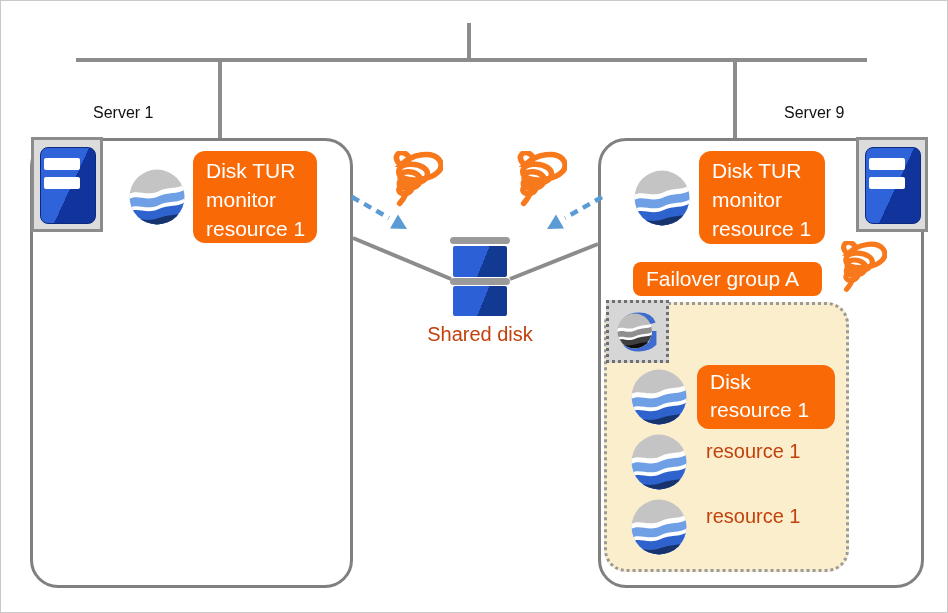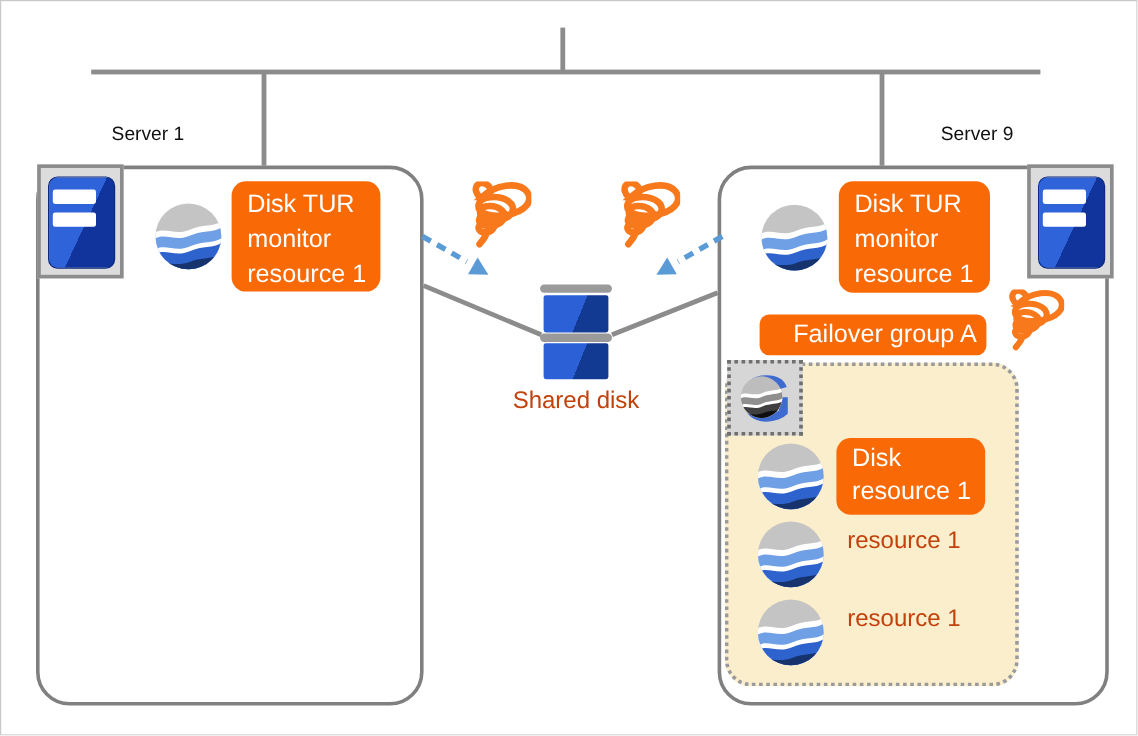--- a/index.html
+++ b/index.html
@@ -6,21 +6,21 @@
   #canvas{position:relative;width:948px;height:613px;background:#ffffff;border:1px solid #c9c9c9;box-sizing:border-box;overflow:hidden;}
   .abs{position:absolute;}
   .netline{background:#8c8c8c;}
   .server-label{font-size:16px;color:#111;white-space:nowrap;}
   .server-box{border:3px solid #808080;border-radius:28px;background:#fff;box-sizing:border-box;}
   .server-icon{background:#dcdcdc;border:3px solid #8c8c8c;box-sizing:border-box;}
   .server-icon .inner{position:absolute;left:6px;top:7px;width:54px;height:75px;border-radius:8px;
       background:linear-gradient(115deg,#2f63d9 0%,#2f63d9 54%,#10349b 54%,#10349b 100%);border:1px solid #0c2a80;}
   .server-icon .bar{position:absolute;left:10px;width:36px;height:12px;background:#fff;border-radius:2px;}
   .lbl-orange{background:#f96a07;color:#fff;border-radius:12px;box-sizing:border-box;font-size:21px;line-height:29px;padding:5px 6px 0 13px;}
-  .lbl-orange.oneline{line-height:34px;padding:0 0 0 28px;border-radius:8px;}
+  .lbl-orange.oneline{line-height:34px;padding:0 0 0 13px;border-radius:8px;}
   .blacktext{font-size:20px;color:#c2410c;line-height:27px;white-space:nowrap;}
   .disk-cap{background:#9a9a9a;border-radius:4px;}
   .disk-body{background:linear-gradient(112deg,#2c60d6 0%,#2c60d6 55%,#133a92 55%,#133a92 100%);border-radius:2px;}
   .beige-box{background:#fbeecc;border:3px dotted #9a9a9a;border-radius:22px;box-sizing:border-box;}
   .gicon-box{background:#d6d6d6;border:3px dotted #6f6f6f;box-sizing:border-box;}
   svg{display:block;}
 </style>
 </head>
 <body>
 
@@ -137,21 +137,21 @@
       <text x="52" y="84" text-anchor="middle" font-family="Liberation Sans, sans-serif" font-size="96" font-weight="bold" fill="#3e6bd0">G</text>
       <g transform="translate(14,18)">
           <use href="#sym-globe-mono" width="62" height="62"></use>
         </g>
     </svg>
   </div>
 
   <svg class="abs" style="left:630px;top:368px;" width="56" height="56">
       <use href="#sym-globe"></use>
     </svg>
-  <div class="abs lbl-orange" style="left:696px;top:364px;width:124px;height:64px;padding-top:3px;line-height:28px;">
+  <div class="abs lbl-orange" style="left:696px;top:364px;width:138px;height:64px;padding-top:3px;line-height:28px;">
     <div>Disk</div>
     <div>resource 1</div>
   </div>
 
   <svg class="abs" style="left:630px;top:433px;" width="56" height="56">
       <use href="#sym-globe"></use>
     </svg>
   <div class="abs blacktext" style="left:705px;top:437px;">
     <div>resource 1</div>
   </div>

